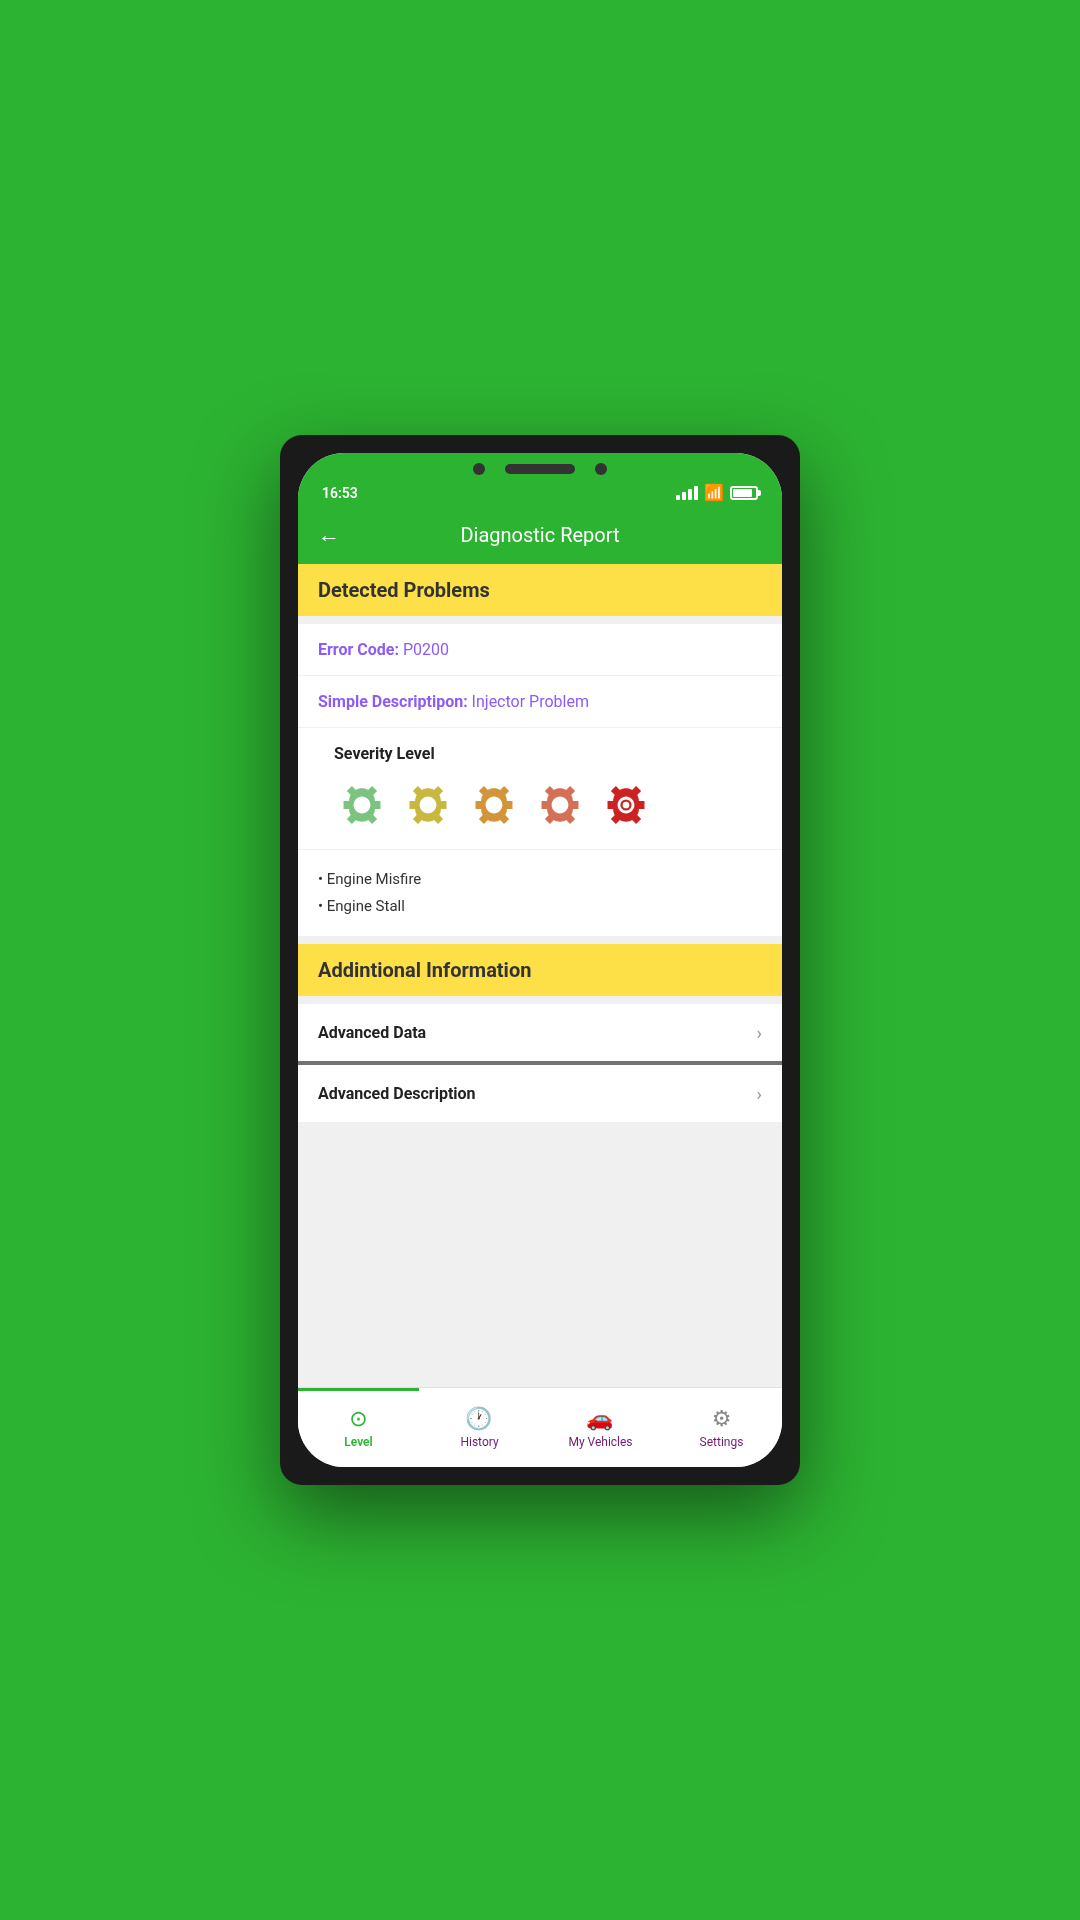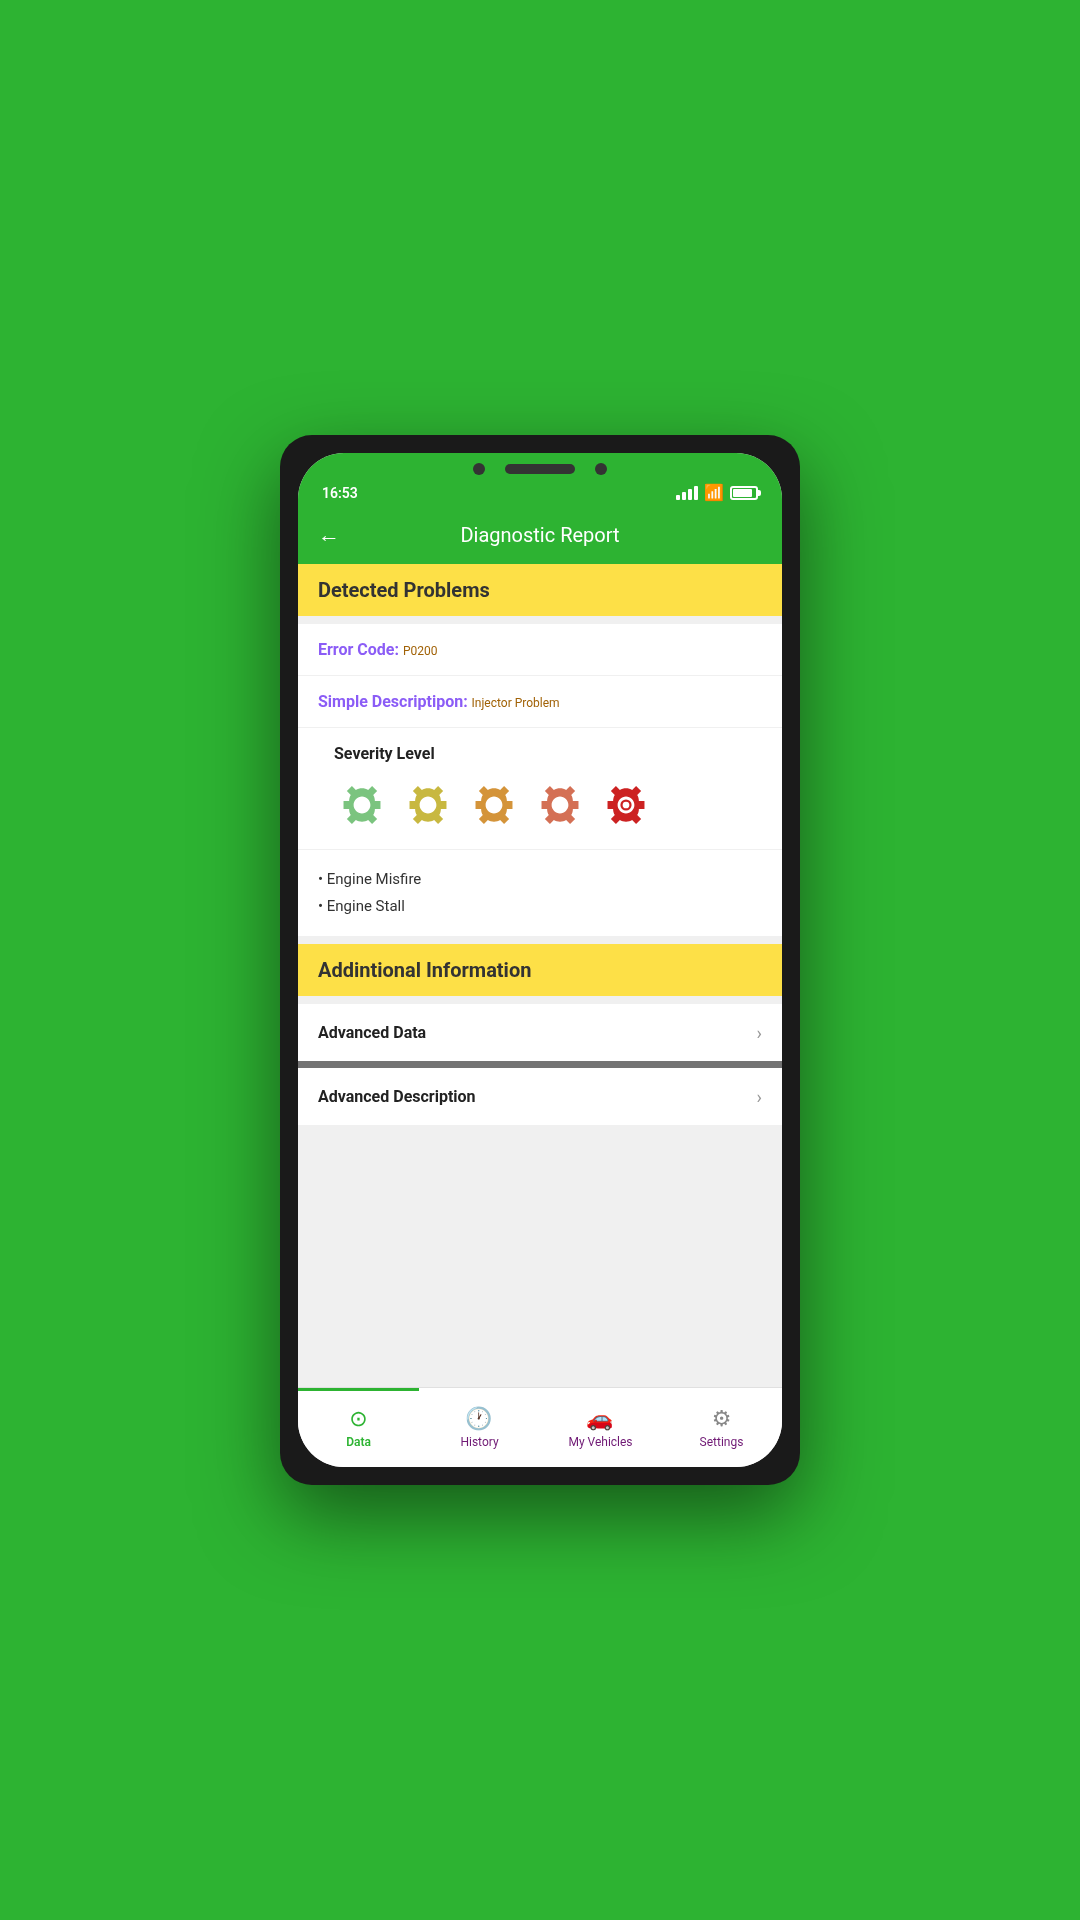--- a/index.html
+++ b/index.html
@@ -10,21 +10,21 @@
       justify-content: center;
       align-items: center;
       min-height: 100vh;
       font-family: -apple-system, BlinkMacSystemFont, 'Segoe UI', Roboto, sans-serif;
     }
 
     .phone-outer {
       width: 520px;
       height: 1050px;
       background: #1a1a1a;
-      border-radius: 32px;
+      border-radius: 22px;
       padding: 18px;
       box-shadow: 0 30px 80px rgba(0,0,0,0.5);
       position: relative;
     }
 
     .phone-inner {
       width: 100%;
       height: 100%;
       background: #f0f0f0;
       border-radius: 46px;
@@ -180,22 +180,22 @@
     }
 
     .field-label {
       font-weight: 700;
       color: #8b5cf6;
       font-size: 16px;
     }
 
     .field-value {
       font-weight: 400;
-      color: #a16207;
-      font-size: 12px;
+      color: #8b5cf6;
+      font-size: 16px;
     }
 
     .severity-section {
       padding: 16px 36px;
       border-bottom: 1px solid #f0f0f0;
     }
 
     .severity-label {
       font-weight: 700;
       color: #222;
@@ -234,21 +234,21 @@
     .info-card {
       background: white;
       margin: 8px 0;
     }
 
     .info-row {
       display: flex;
       justify-content: space-between;
       align-items: center;
       padding: 18px 20px;
-      border-bottom: 7px solid #737373;
+      border-bottom: 4px solid #737373;
       cursor: pointer;
     }
 
     .info-row:last-child {
       border-bottom: none;
     }
 
     .info-row-label {
       font-weight: 700;
       color: #222;
@@ -415,21 +415,21 @@
           <span class="info-row-label">Advanced Description</span>
           <span class="chevron">›</span>
         </div>
       </div>
 
     </div>
 
     <div class="bottom-nav">
       <div class="nav-item active">
         <span class="nav-icon">⊙</span>
-        <span class="nav-label">Data</span>
+        <span class="nav-label">Level</span>
       </div>
       <div class="nav-item">
         <span class="nav-icon">🕐</span>
         <span class="nav-label">History</span>
       </div>
       <div class="nav-item">
         <span class="nav-icon">🚗</span>
         <span class="nav-label">My Vehicles</span>
       </div>
       <div class="nav-item">

